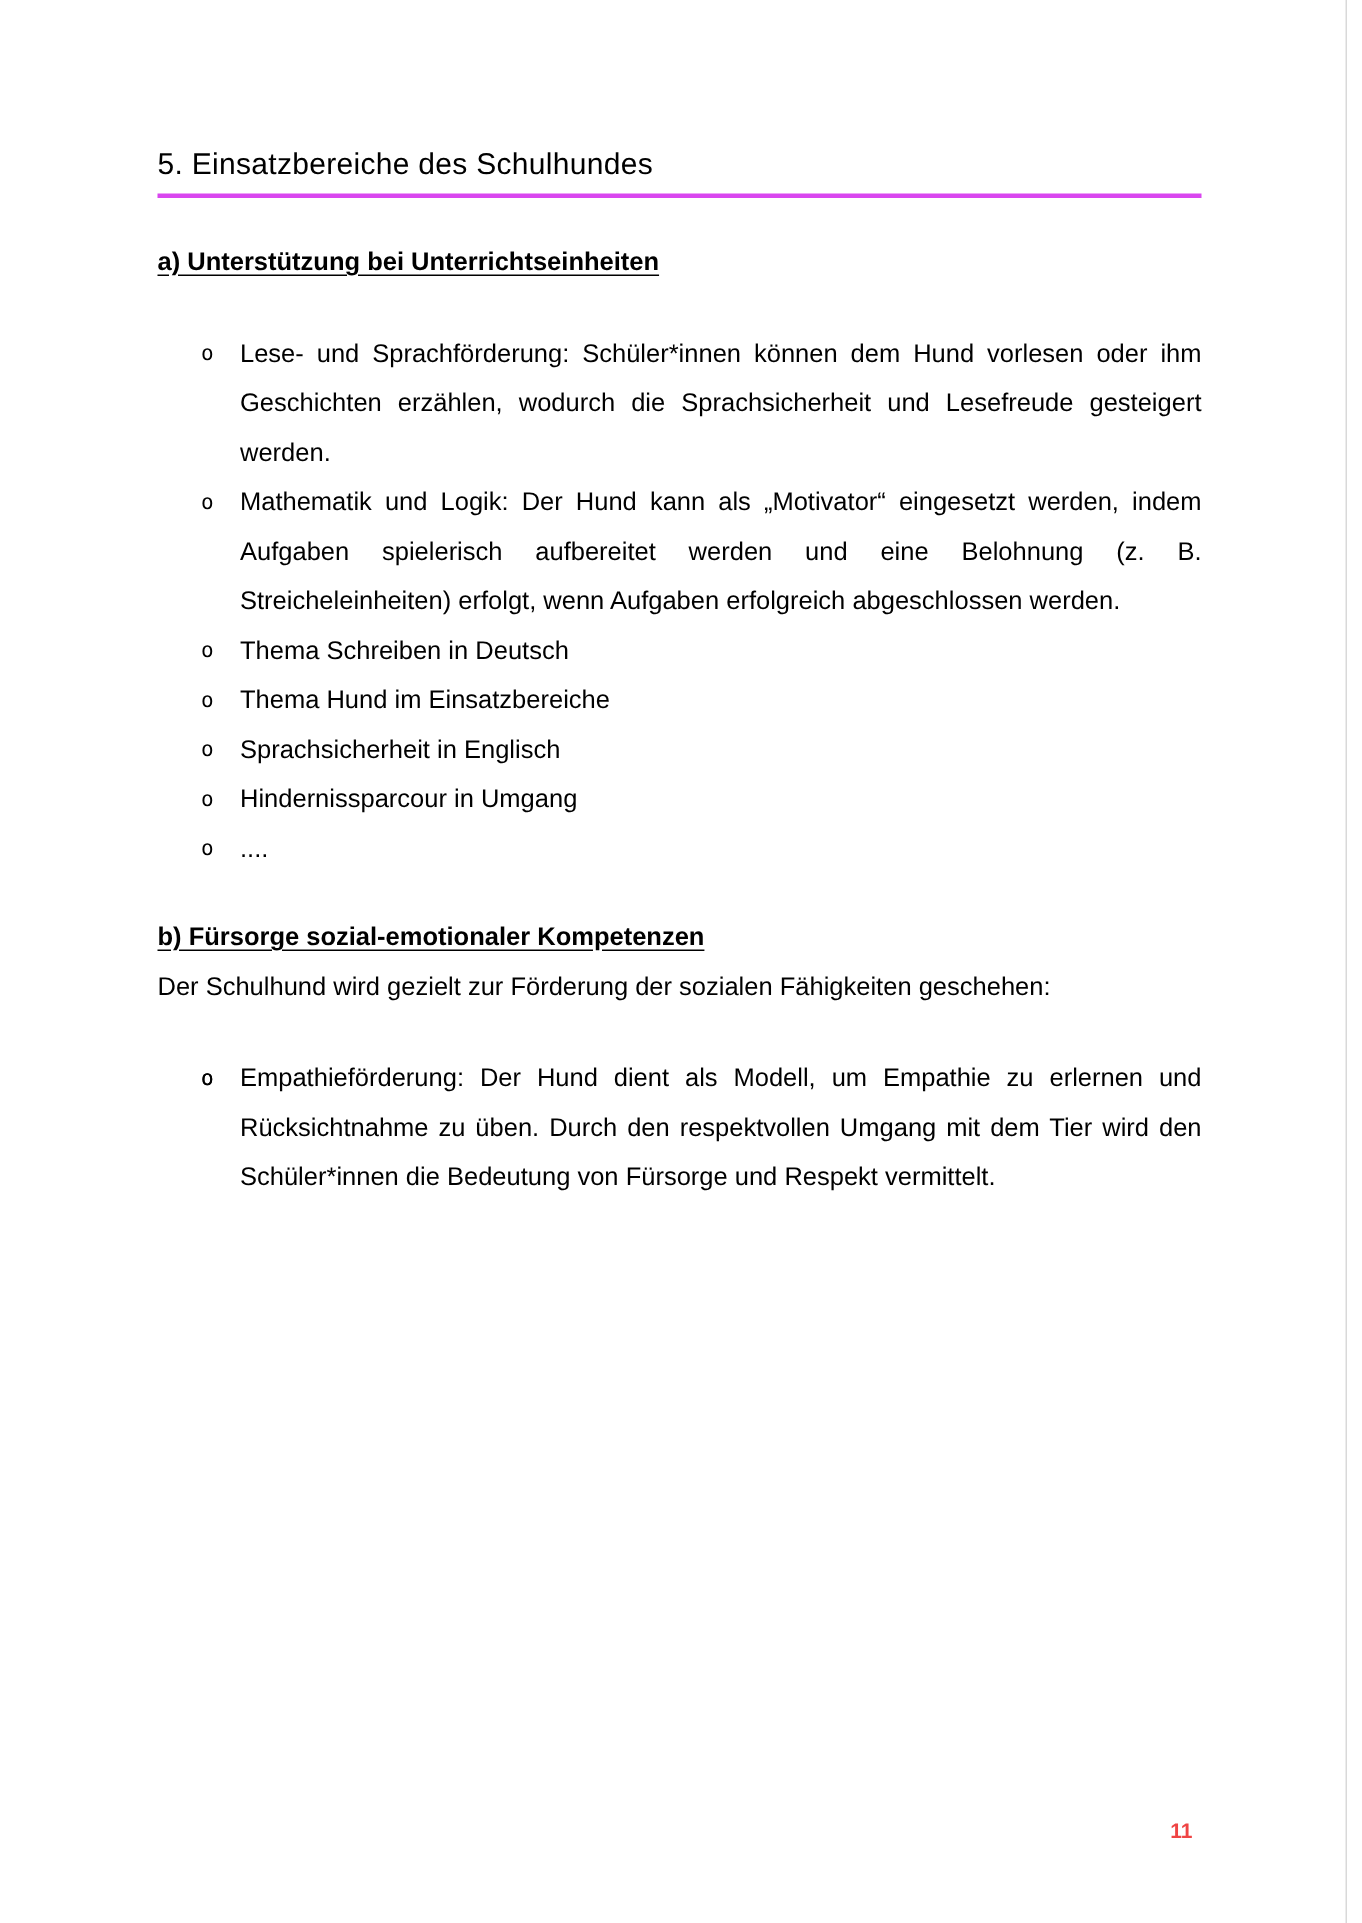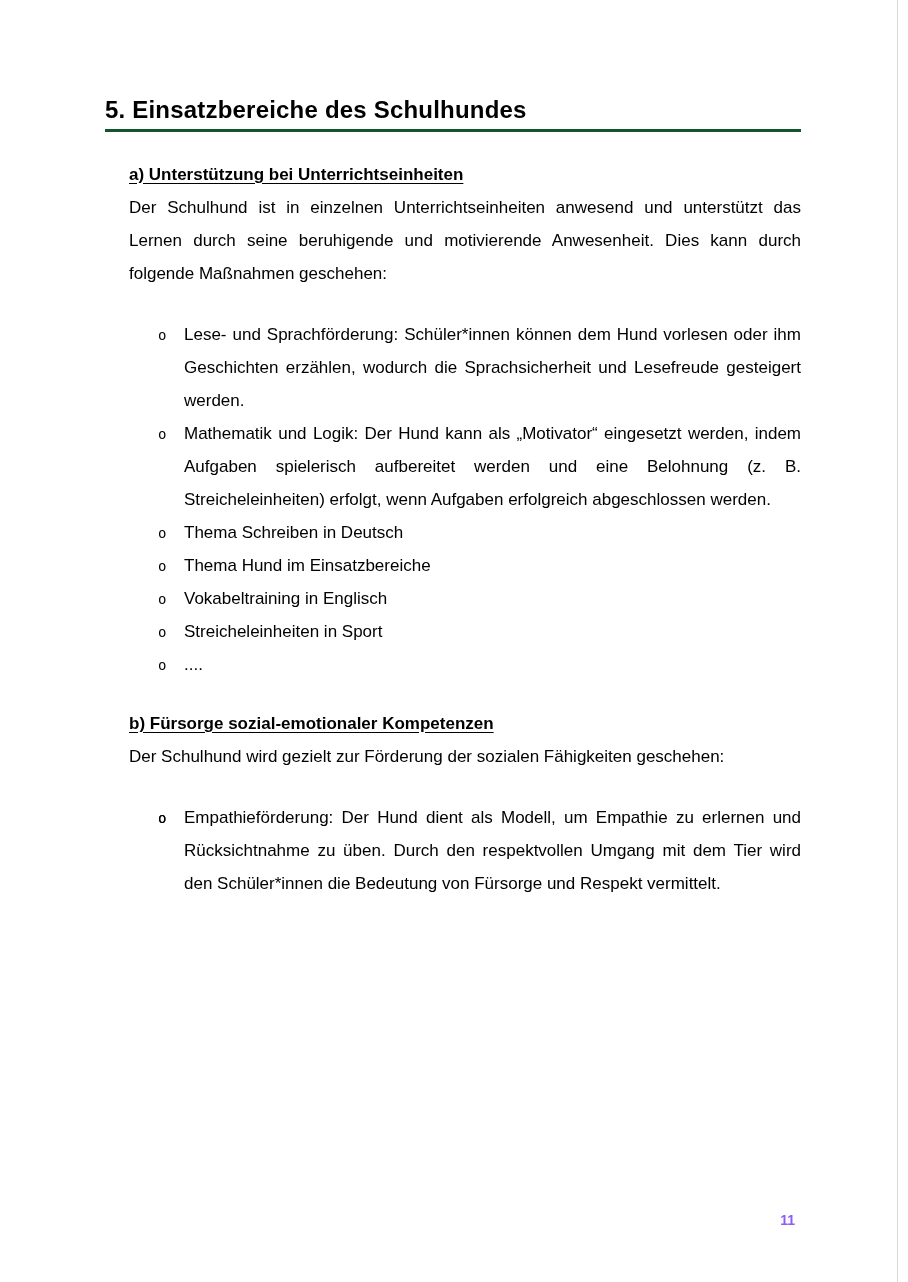--- a/index.html
+++ b/index.html
@@ -19,36 +19,36 @@
     width: 1px;
     background: #d9d9d9;
   }
   .content {
     position: absolute;
     left: 105px;
     top: 98px;
     width: 696px;
   }
   .doc-title {
-    font-size: 24px;
-    font-weight: 700;
+    font-size: 20px;
+    font-weight: 400;
     line-height: 24px;
     margin: 0;
     padding-bottom: 7px;
-    border-bottom: 3px solid #14532d;
+    border-bottom: 3px solid #d946ef;
     letter-spacing: 0.2px;
   }
   .para {
     font-size: 17px;
     line-height: 33px;
     text-align: justify;
     margin: 0;
   }
   .intro { margin-top: 29px; }
-  .section { margin-top: 26px; margin-left: 24px; }
+  .section { margin-top: 26px; }
   .section-heading {
     font-size: 17px;
     line-height: 33px;
     text-decoration: underline;
     text-underline-offset: 3px;
     margin: 0;
   }
   ul.bullets {
     list-style: none;
     margin: 28px 0 0 0;
@@ -68,61 +68,60 @@
     font-family: "DejaVu Sans Mono", monospace;
     font-size: 14px;
     line-height: 33px;
   }
   .page-number {
     position: absolute;
     right: 113px;
     bottom: 54px;
     font-size: 14px;
     font-weight: 700;
-    color: #8b5cf6;
+    color: #ef4444;
   }
 </style>
 </head>
 <body>
 
 <div class="page">
   <div class="right-edge"></div>
 
   <div class="content">
 
     <h1 class="doc-title">5. Einsatzbereiche des Schulhundes</h1>
 
 
     <div class="section">
       <h2 class="section-heading">a) Unterstützung bei Unterrichtseinheiten</h2>
-      <p class="para">Der Schulhund ist in einzelnen Unterrichtseinheiten anwesend und unterstützt das Lernen durch seine beruhigende und motivierende Anwesenheit. Dies kann durch folgende Maßnahmen geschehen:</p>
       <ul class="bullets">
         <li>
           <span class="marker">o</span>
           <span>Lese- und Sprachförderung: Schüler*innen können dem Hund vorlesen oder ihm Geschichten erzählen, wodurch die Sprachsicherheit und Lesefreude gesteigert werden.</span>
         </li>
         <li>
           <span class="marker">o</span>
           <span>Mathematik und Logik: Der Hund kann als „Motivator“ eingesetzt werden, indem Aufgaben spielerisch aufbereitet werden und eine Belohnung (z. B. Streicheleinheiten) erfolgt, wenn Aufgaben erfolgreich abgeschlossen werden.</span>
         </li>
         <li>
           <span class="marker">o</span>
           <span>Thema Schreiben in Deutsch</span>
         </li>
         <li>
           <span class="marker">o</span>
           <span>Thema Hund im Einsatzbereiche</span>
         </li>
         <li>
           <span class="marker">o</span>
-          <span>Vokabeltraining in Englisch</span>
+          <span>Sprachsicherheit in Englisch</span>
         </li>
         <li>
           <span class="marker">o</span>
-          <span>Streicheleinheiten in Sport</span>
+          <span>Hindernissparcour in Umgang</span>
         </li>
         <li>
           <span class="marker">o</span>
           <span>....</span>
         </li>
       </ul>
     </div>
 
     <div class="section">
       <h2 class="section-heading">b) Fürsorge sozial-emotionaler Kompetenzen</h2>

